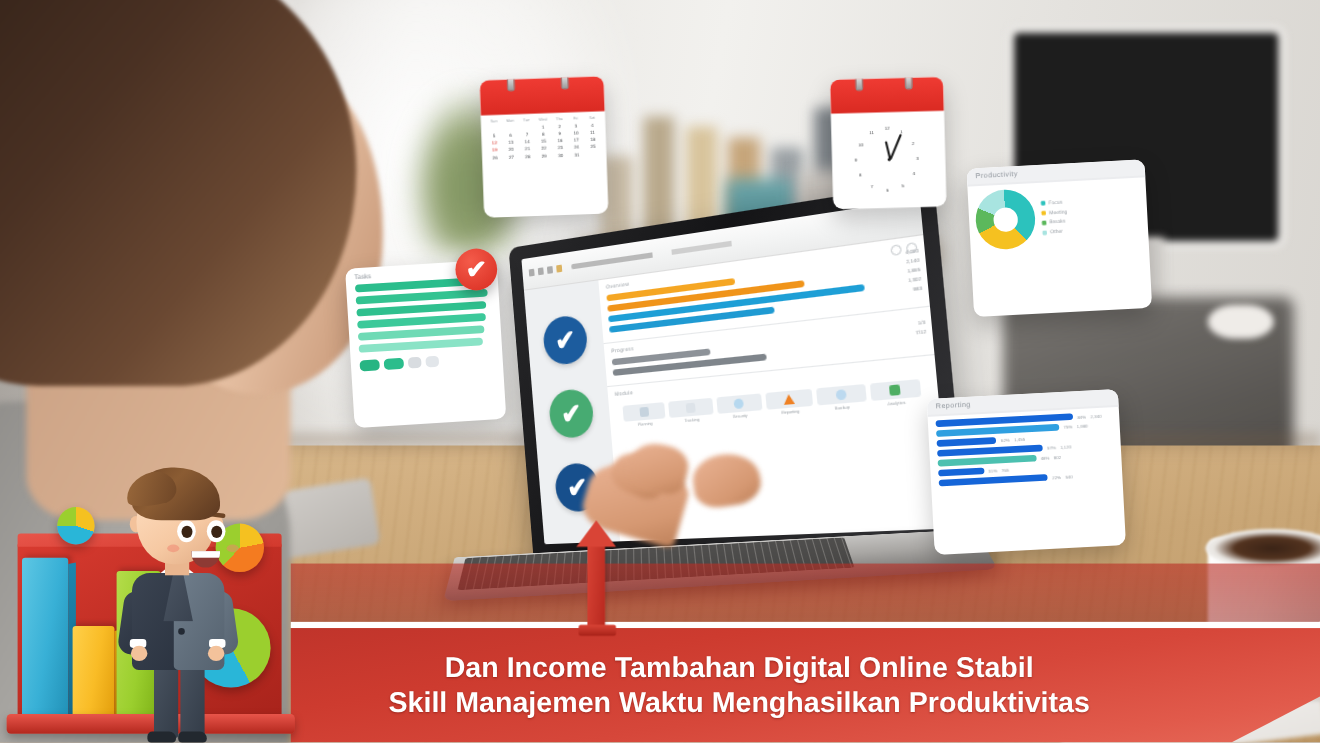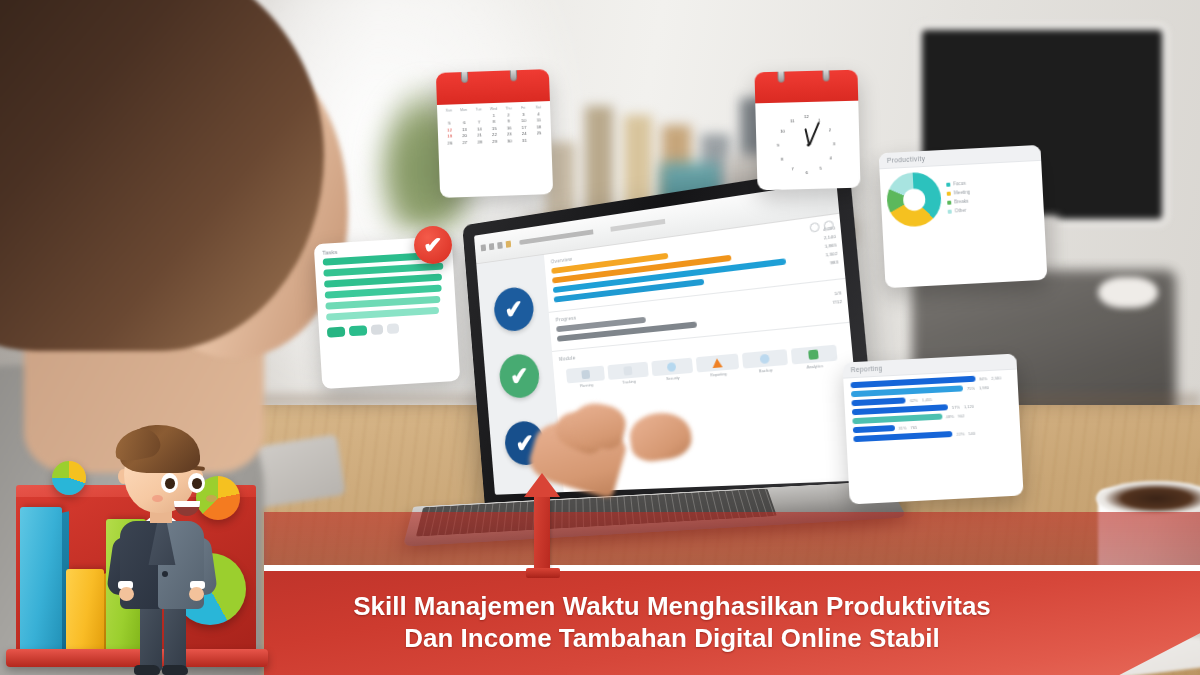--- a/index.html
+++ b/index.html
@@ -851,22 +851,22 @@
           <span class="bl-txt">540</span>
         </div>
       </div>
   </div>
 
   <div class="banner-wrap">
     <div class="band-top"></div>
     <div class="band-white"></div>
     <div class="banner-main">
       <div class="banner-title">
+        <span>Dan Income Tambahan Digital Online Stabil</span>
         <span>Skill Manajemen Waktu Menghasilkan Produktivitas</span>
-        <span>Dan Income Tambahan Digital Online Stabil</span>
       </div>
     </div>
     <div class="arrow-up">
       <span class="arrow-stem"></span>
       <span class="arrow-head"></span>
       <span class="arrow-foot"></span>
     </div>
   </div>
 
   <div class="info">

